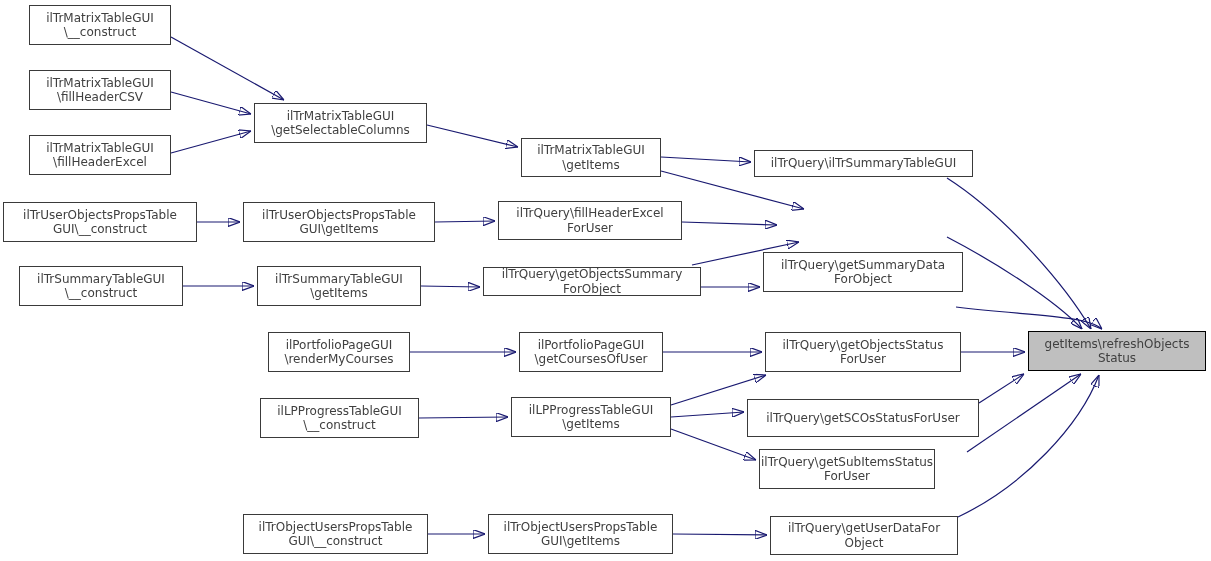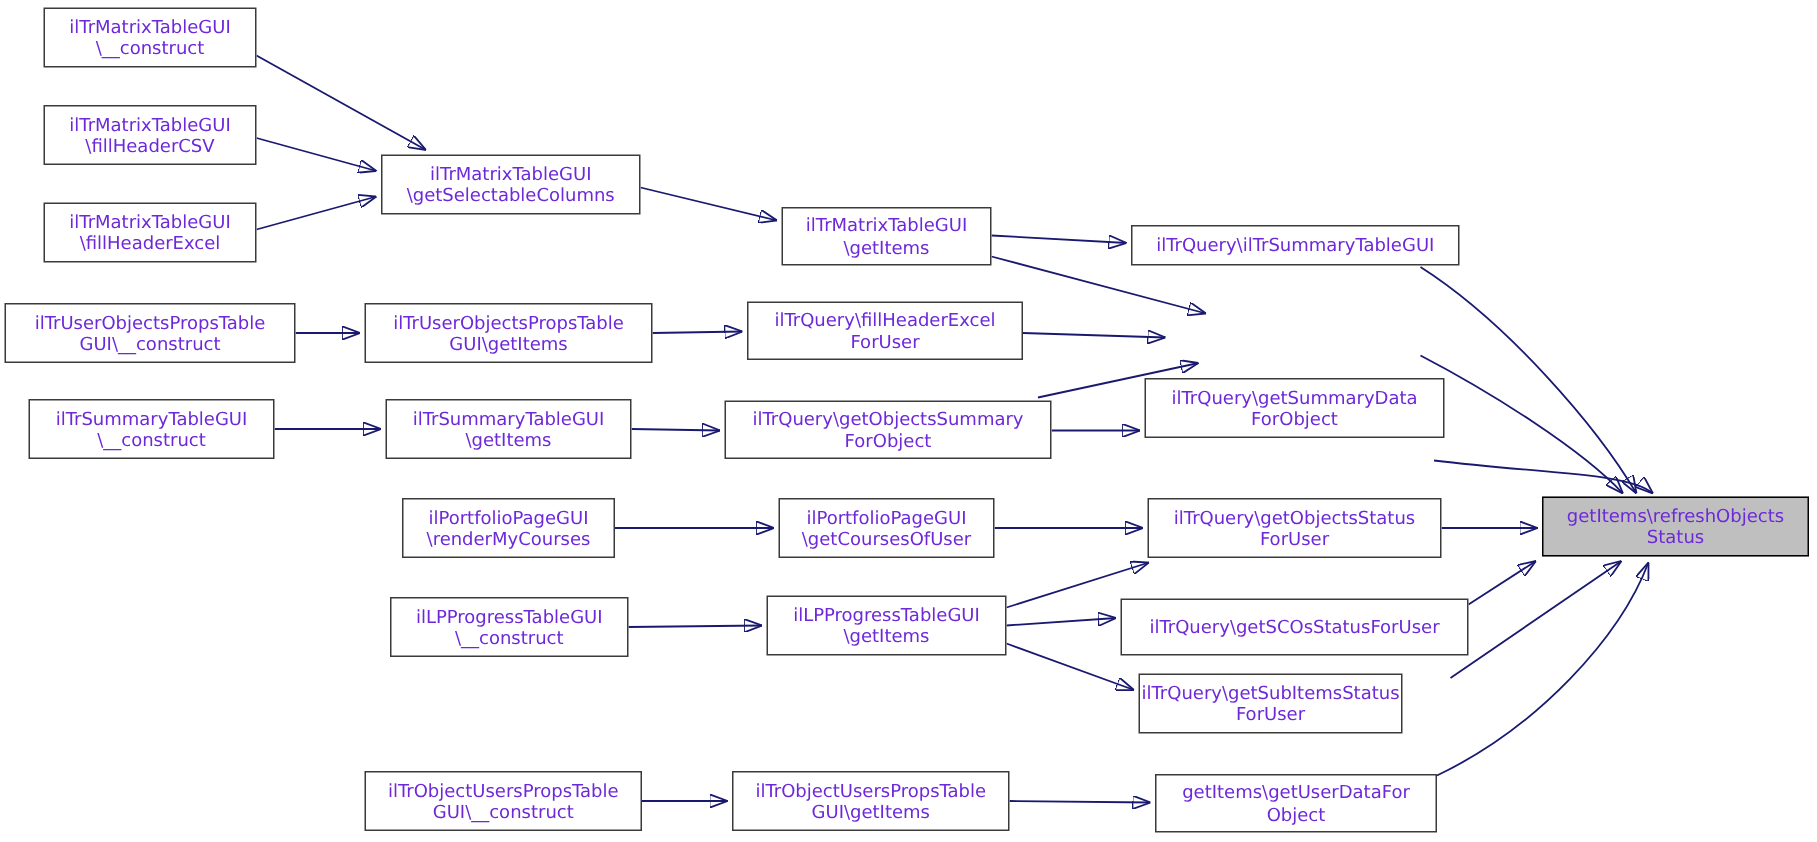--- a/index.html
+++ b/index.html
@@ -9,21 +9,21 @@
     background:#ffffff;
     font-family:"DejaVu Sans", sans-serif;
     overflow:hidden;
   }
   .edges { position:absolute; left:0; top:0; width:1211px; height:561px; }
   .edges path { fill:none; stroke:#191970; stroke-width:1.2px; }
   .node {
     position:absolute; box-sizing:border-box;
     background:#ffffff; border:1px solid #3a3a3a;
     display:flex; align-items:center; justify-content:center;
-    text-align:center; color:#6d28d9;
+    text-align:center; color:#404040;
     font-size:12px; line-height:14.5px;
     cursor:pointer;
   }
   .node .lbl { white-space:pre-line; }
   .node.current {
     background:#bfbfbf; border:1.5px solid #000000; cursor:default;
   }
 </style>
 </head>
 <body>
@@ -102,21 +102,21 @@
 ForUser</span>
     </div>
   <div class="node" style="left:19px;top:266px;width:164px;height:40px">
       <span class="lbl">ilTrSummaryTableGUI
 \__construct</span>
     </div>
   <div class="node" style="left:257px;top:266px;width:164px;height:40px">
       <span class="lbl">ilTrSummaryTableGUI
 \getItems</span>
     </div>
-  <div class="node" style="left:483px;top:267px;width:218px;height:39px">
+  <div class="node" style="left:483px;top:267px;width:218px;height:29px">
       <span class="lbl">ilTrQuery\getObjectsSummary
 ForObject</span>
     </div>
   <div class="node" style="left:763px;top:252px;width:200px;height:40px">
       <span class="lbl">ilTrQuery\getSummaryData
 ForObject</span>
     </div>
   <div class="node" style="left:268px;top:332px;width:142px;height:40px">
       <span class="lbl">ilPortfolioPageGUI
 \renderMyCourses</span>
@@ -146,21 +146,21 @@
     </div>
   <div class="node" style="left:243px;top:514px;width:185px;height:40px">
       <span class="lbl">ilTrObjectUsersPropsTable
 GUI\__construct</span>
     </div>
   <div class="node" style="left:488px;top:514px;width:185px;height:40px">
       <span class="lbl">ilTrObjectUsersPropsTable
 GUI\getItems</span>
     </div>
   <div class="node" style="left:770px;top:516px;width:188px;height:39px">
-      <span class="lbl">getItems\getUserDataFor
+      <span class="lbl">ilTrQuery\getUserDataFor
 Object</span>
     </div>
   <div class="node current" style="left:1028px;top:331px;width:178px;height:40px">
       <span class="lbl">getItems\refreshObjects
 Status</span>
     </div>
 
 </div>
 
 </body></html>

